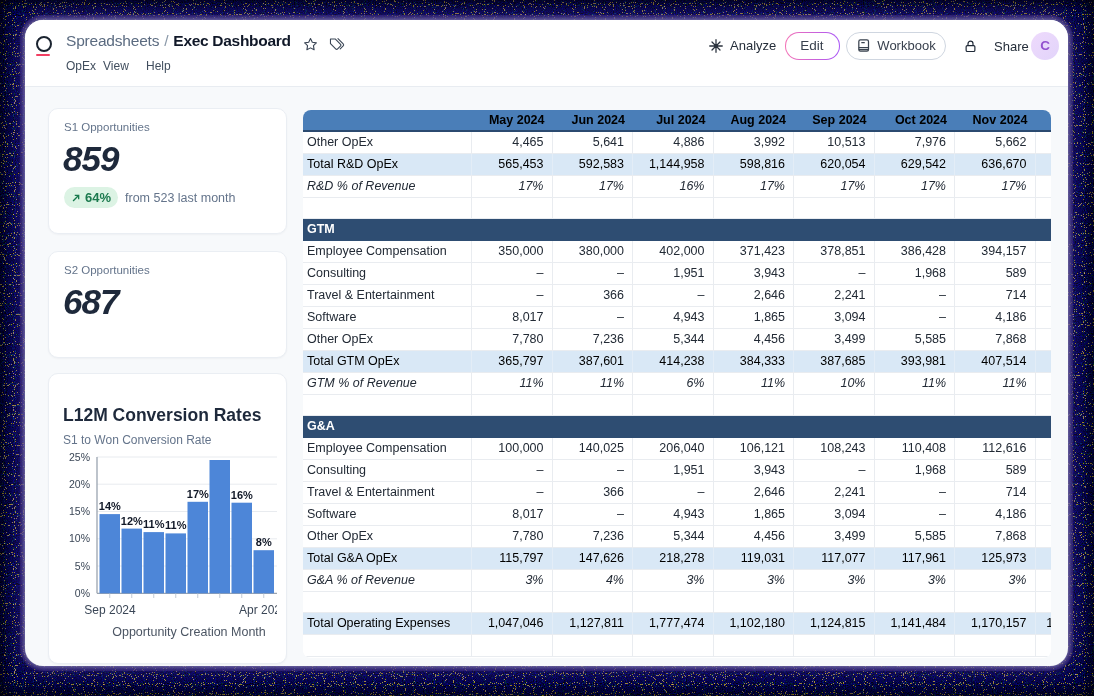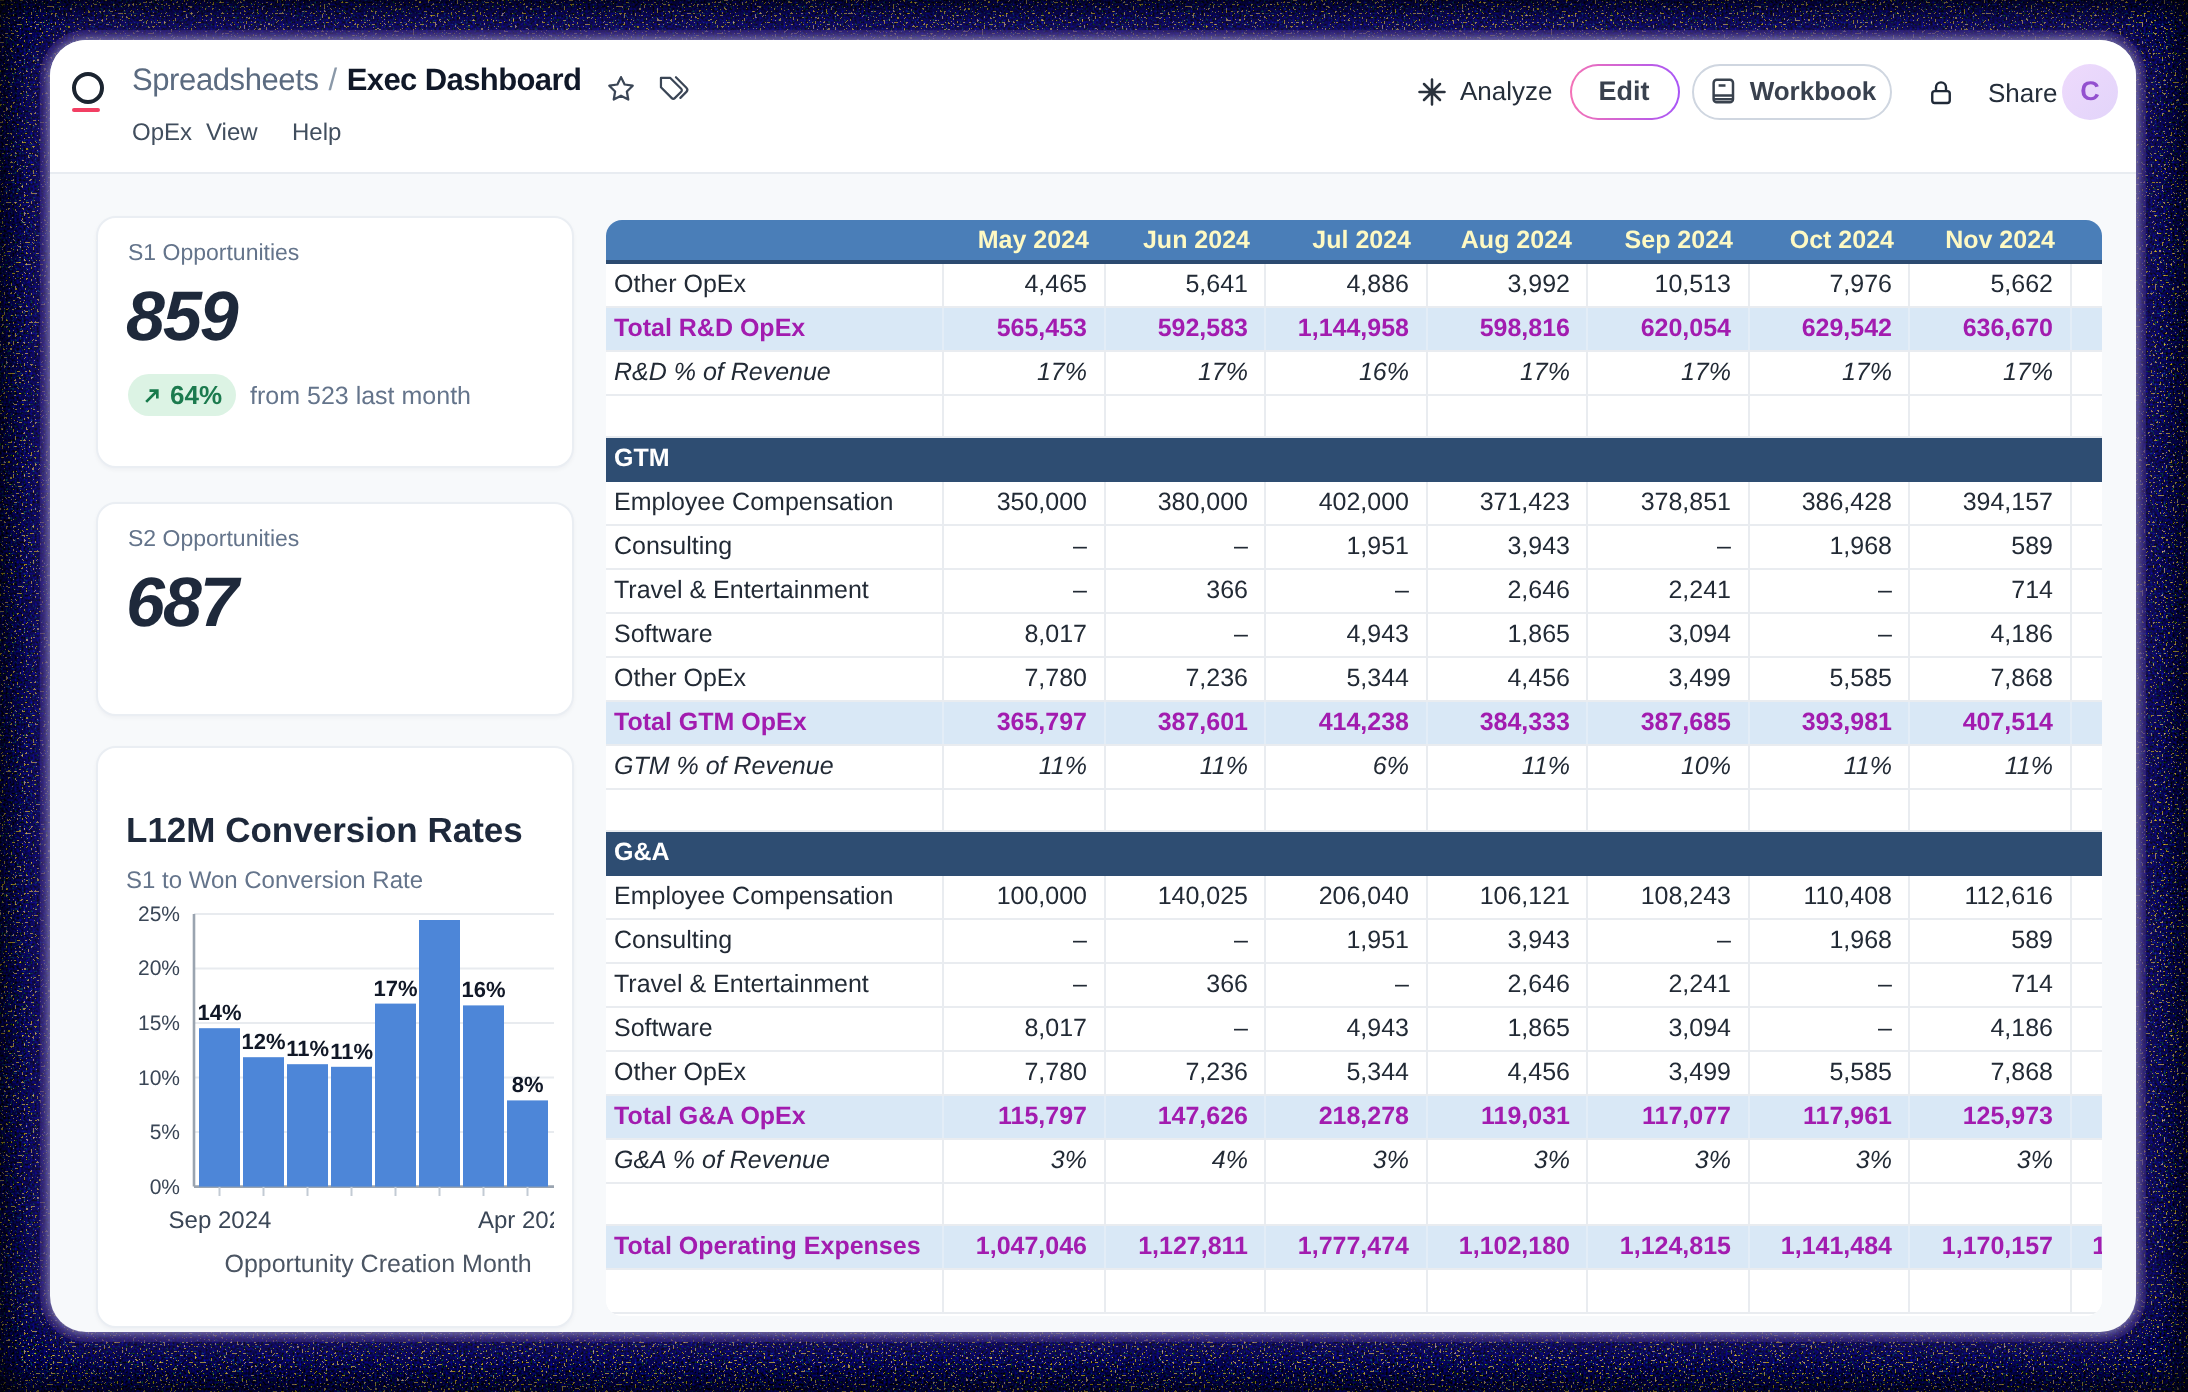--- a/index.html
+++ b/index.html
@@ -24,21 +24,21 @@
   .logo-bar { position:absolute; left:10.5px; top:33.5px; width:14px; height:2.6px; background:#f23f63; border-radius:2px; }
   .crumb { position:absolute; left:41px; top:12px; font-size:15.5px; letter-spacing:-0.2px; color:#5b6b80; white-space:nowrap; }
   .crumb .sep { color:#8a98a8; padding:0 5px; }
   .crumb b { color:#101828; font-weight:700; font-size:15.5px; letter-spacing:-0.3px; }
   .icon { position:absolute; top:17px; }
   .menus { position:absolute; left:0; top:39px; font-size:12px; color:#414e5e; }
   .menus span { position:absolute; top:0; white-space:nowrap; }
   
   .ctl { position:absolute; top:0; height:51px; display:flex; align-items:center; }
   .analyze { left:683px; } .analyze span { margin-left:6px; font-size:13px; color:#252e3a; font-weight:500;}
-  .pill { position:absolute; display:flex; align-items:center; justify-content:center; height:28px; top:11.5px; border-radius:14px; background:#fff; font-size:13.5px; color:#39414e; font-weight:700;text-align:right; }
+  .pill { position:absolute; display:flex; align-items:center; justify-content:center; height:28px; top:11.5px; border-radius:14px; background:#fff; font-size:13.5px; color:#39414e; font-weight:400;text-align:right; }
   .edit { left:759.5px; width:55px; border:1.5px solid transparent;
      background:linear-gradient(#fff,#fff) padding-box, linear-gradient(90deg,#f472b6,#a855f7) border-box; }
   .workbook { left:821px; width:100px; border:1.5px solid #cfd6e0; gap:6px; font-size:13px; }
   .share { position:absolute; left:938px; top:18px; height:16px; display:flex; align-items:center; gap:16px; font-size:13px; color:#252e3a; font-weight:500;}
   .avatar { position:absolute; left:1006px; top:11.5px; width:28px; height:28px; border-radius:50%;
     background:linear-gradient(135deg,#eedafc,#e2d4fa); color:#9350cf; font-size:13.5px; font-weight:700; display:flex; align-items:center; justify-content:center; }
   
   .scard { position:absolute; left:23px; width:239px; background:#fff; border:1px solid #eaeef3; border-radius:10px; box-shadow:0 1px 2px rgba(16,24,40,0.04); }
   .s1 { top:88px; height:126px; }
   .s2 { top:231px; height:107px; }
@@ -51,25 +51,25 @@
   .ctitle { position:absolute; left:14px; top:31px; font-size:17.5px; font-weight:700; color:#1e293b; }
   .csub { position:absolute; left:14px; top:59px; font-size:12px; color:#64748b; }
   
   .twrap { position:absolute; left:278px; top:90px; width:748px; height:548px; border-radius:8px; overflow:hidden; background:#fff; }
   .trow { position:relative; width:813px; height:21.9px; display:grid; grid-template-columns:169px repeat(8, 80.5px); border-bottom:1px solid #e9ecf0; background:#fff; }
   .trow > div { line-height:20.9px; font-size:12.5px; color:#222a35; white-space:nowrap; overflow:hidden; }
   .trow .lbl { padding-left:4px; border-right:1px solid #e9ecf0; }
   .trow .num { text-align:right; padding-right:8px; border-right:1px solid #e9ecf0; }
   .trow .num:last-child { border-right:none; }
   .hrow { background:#4a7eb8; border-bottom:2px solid #2b4a70; }
-  .hrow .lbl, .hrow .num { color:#fef9c3; font-weight:700; font-size:12.5px; border-right:none; }
+  .hrow .lbl, .hrow .num { color:#000000; font-weight:700; font-size:12.5px; border-right:none; }
   .sech { background:#2e4d72; border-bottom:none; }
   .sech .lbl, .sech .num { border-right:none!important; } .sech .lbl { color:#fff; font-weight:700; font-size:12.5px; border-right:none; }
   .totr { background:#d9e8f6; }
-  .totr .lbl, .totr .num { color:#a21caf; font-weight:700; border-right-color:#e3edf7; }
+  .totr .lbl, .totr .num { color:#000000; font-weight:400; border-right-color:#e3edf7; }
   .itr .lbl, .itr .num { font-style:italic; }
 </style>
 </head>
 <body>
 <div class="stage">
   <svg class="noise" width="1094" height="696">
     <defs>
       <filter id="nz" x="0" y="0" width="100%" height="100%">
         <feTurbulence type="fractalNoise" baseFrequency="0.9" numOctaves="1" seed="5"></feTurbulence>
         <feComponentTransfer>

